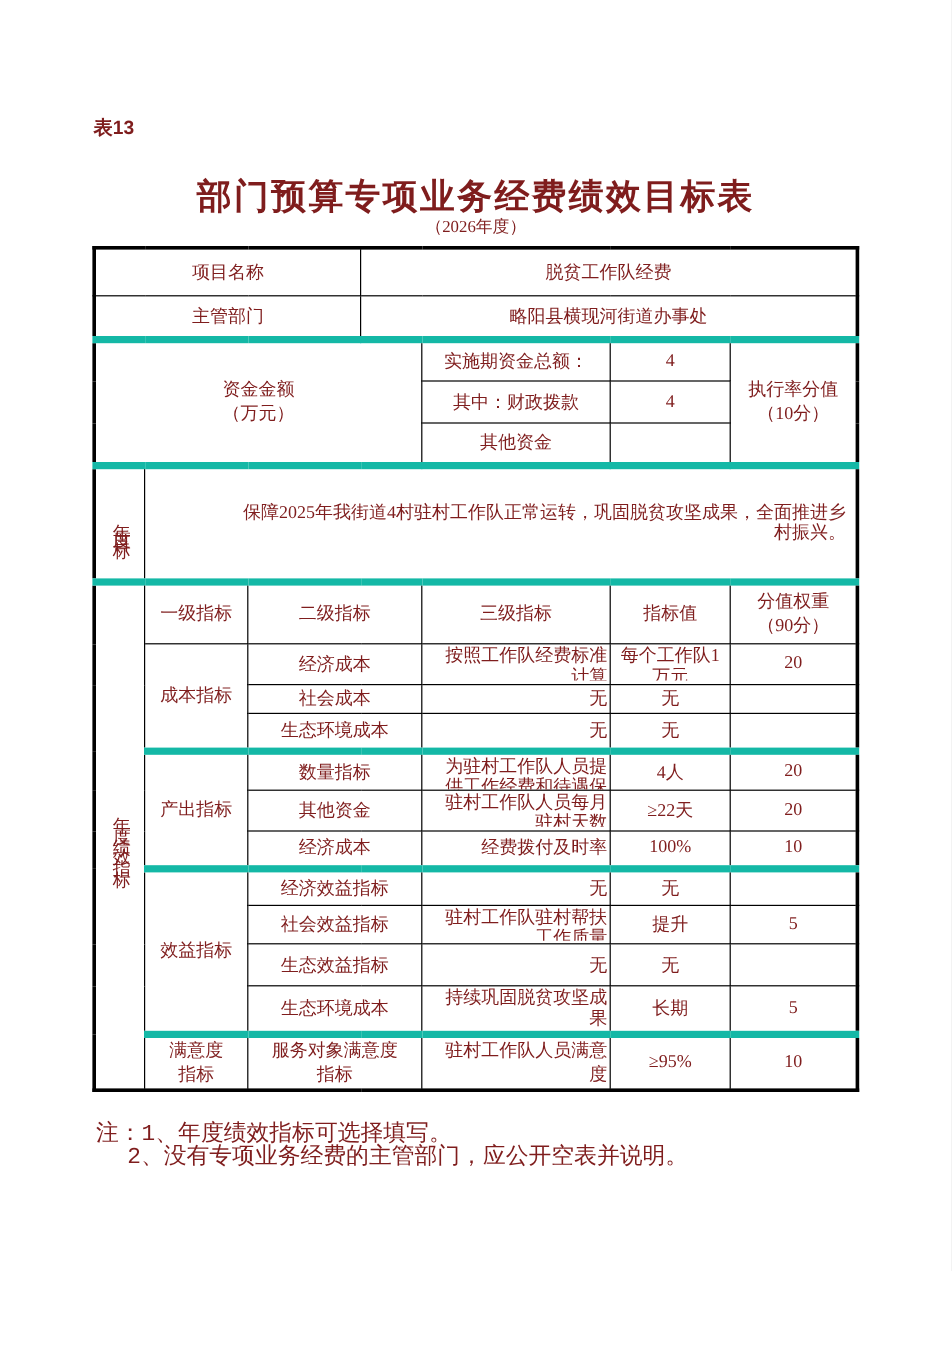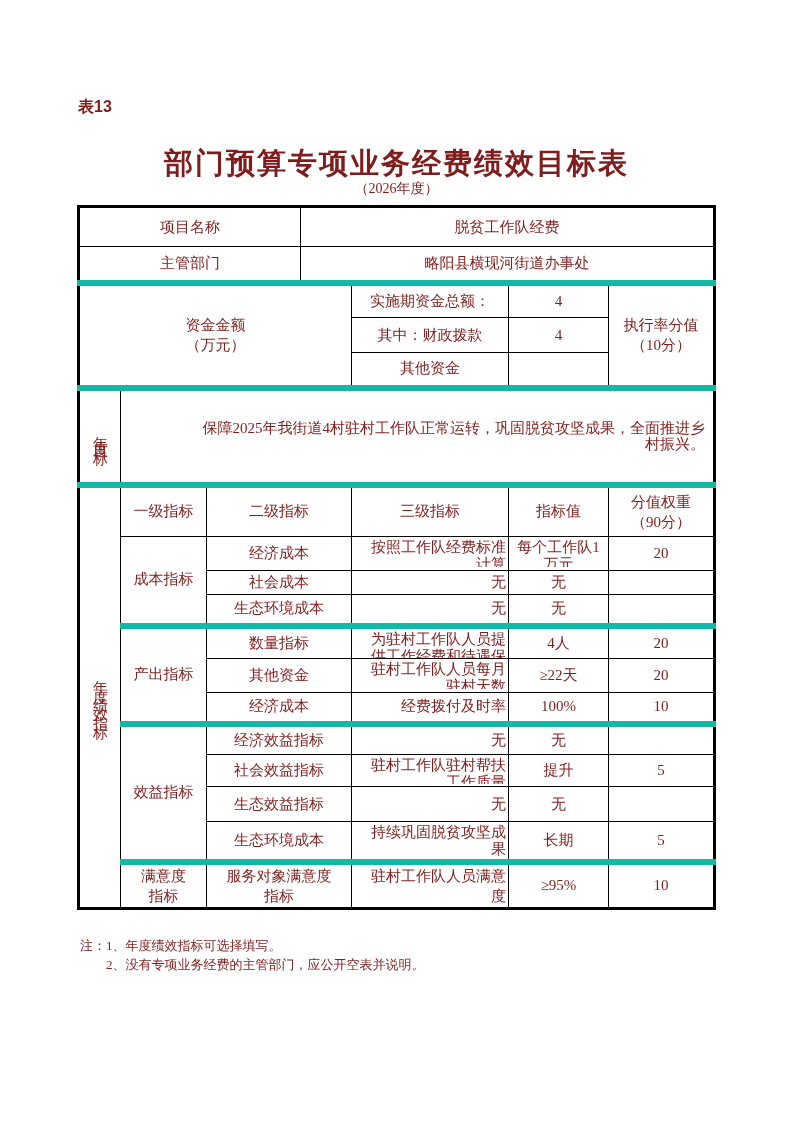--- a/index.html
+++ b/index.html
@@ -54,21 +54,21 @@
     writing-mode: vertical-lr;
     text-orientation: upright;
     letter-spacing: 9px;
     font-size: 15px;
     line-height: 1;
   }
   .vtext.tight { letter-spacing: 5px; }
   .lh20 { line-height: 20px; }
   .notes {
     position: absolute; left: 80px; top: 936px;
-    font-size: 13px; line-height: 19px;
+    font-size: 19px; line-height: 19px; font-family: Liberation Mono, monospace;
   }
   .notes .note2 { padding-left: 26px; }
 </style>
 </head>
 <body>
 
 <div class="page">
 
   <div class="table-label">表13</div>
   <div class="doc-title">部门预算专项业务经费绩效目标表</div>

